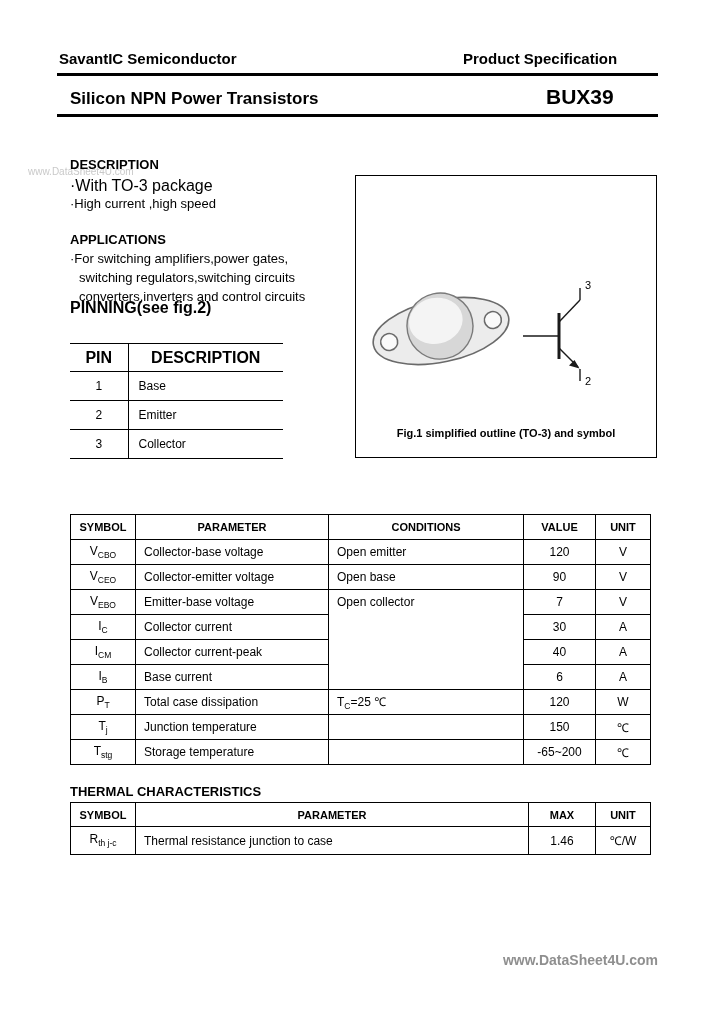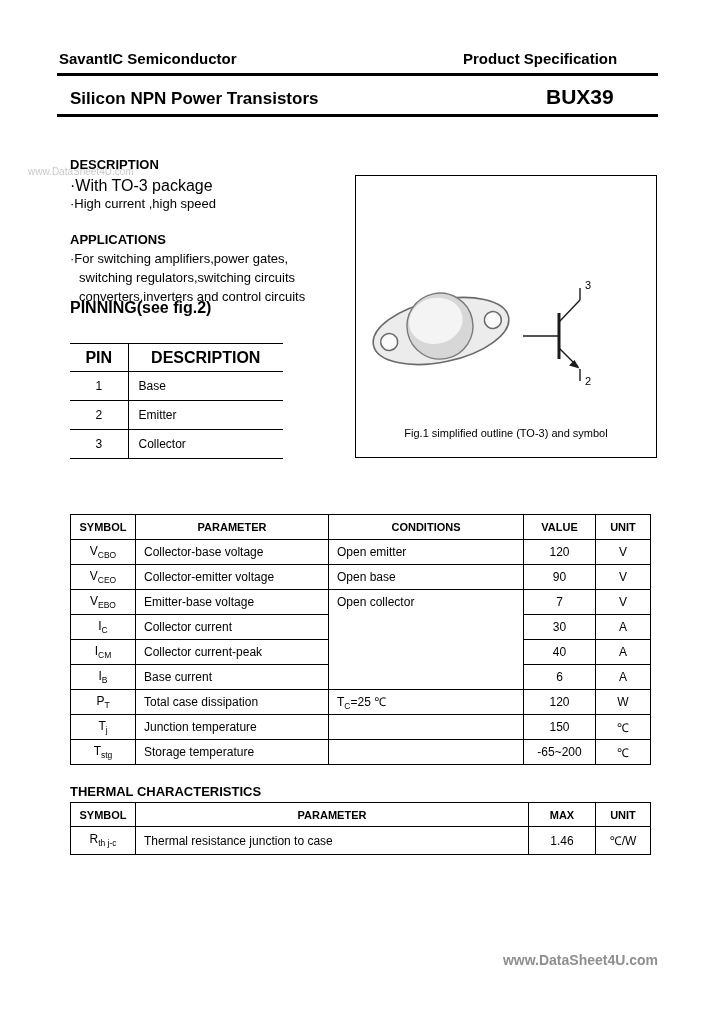--- a/index.html
+++ b/index.html
@@ -39,21 +39,21 @@
   .pin-table th { height:28px; font-size:16px; font-weight:bold; text-align:center;
                   border-top:1px solid #000; border-bottom:1px solid #000; }
   .pin-table td { height:29px; border-bottom:1px solid #000; }
   .pin-table .c1 { border-right:1px solid #000; text-align:center; }
   .pin-table td.desc { padding-left:10px; }
 
   
   .fig-box { left:355px; top:175px; width:302px; height:283px; border:1px solid #000; }
   .fig-svg { position:absolute; left:0; top:0; }
   .fig-caption { position:absolute; left:0; bottom:18px; width:100%; text-align:center;
-                 font-size:11px; font-weight:normal; }
+                 font-size:11px; font-weight:bold; }
 
   
   .h-amr { left:70px; top:498px; }
   .amr-table { left:70px; top:514px; width:580px; font-size:12px; }
   .amr-table th, .amr-table td { border:1px solid #000; overflow:hidden; }
   .amr-table th { height:25px; font-size:11px; font-weight:bold; text-align:center; }
   .amr-table td { height:25px; }
 
   .h-th { left:70px; top:784px; }
   .th-table { left:70px; top:802px; width:580px; font-size:12px; }

